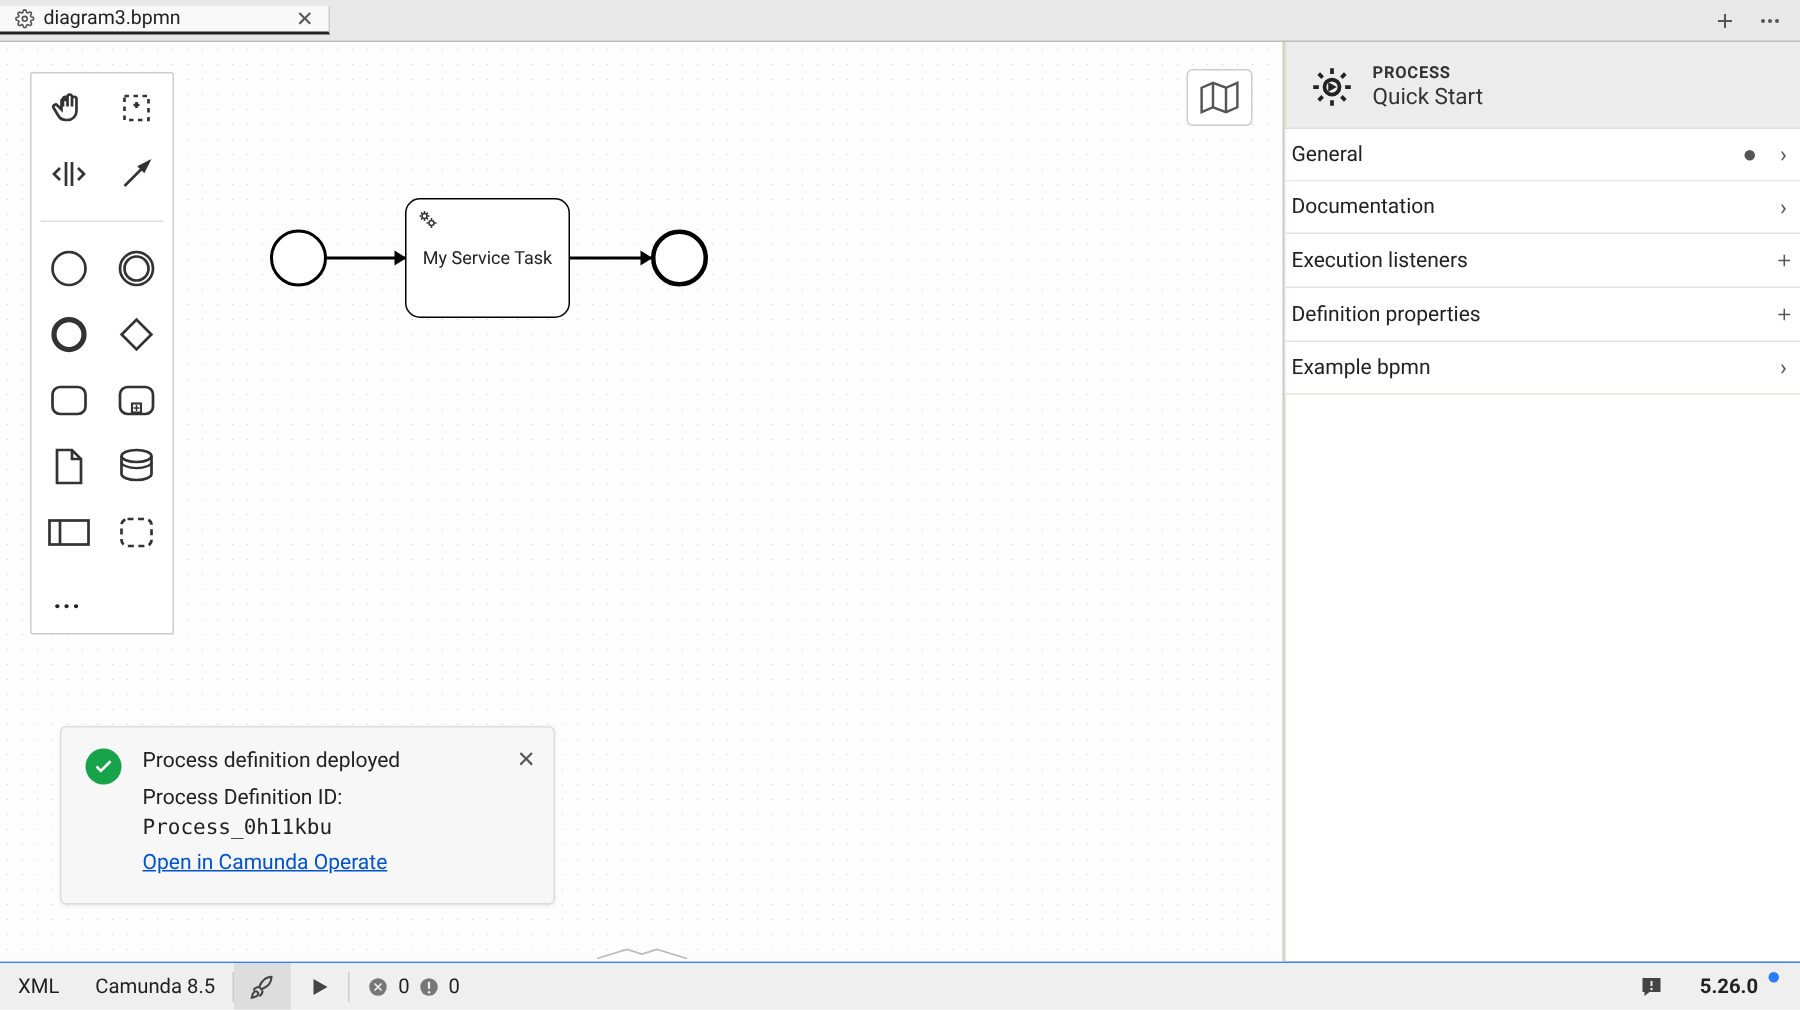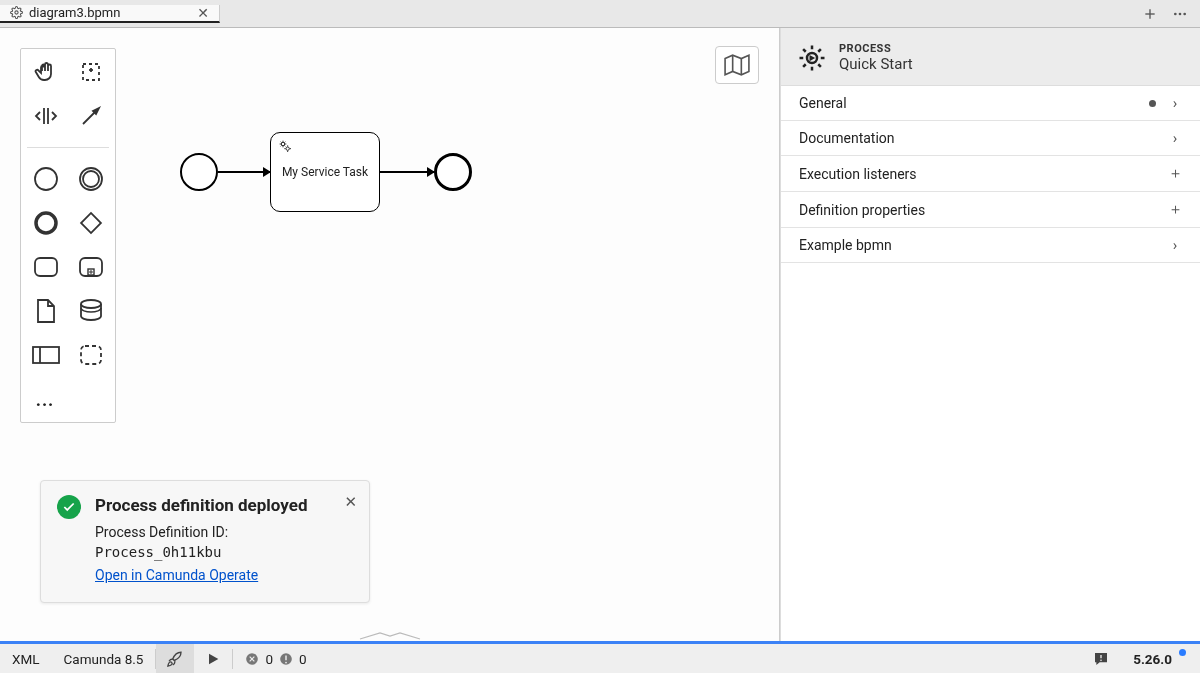--- a/index.html
+++ b/index.html
@@ -30,40 +30,40 @@
   .flow1::after { content: ''; position: absolute; right: -1px; top: -4px; border-left: 8px solid #000; border-top: 5px solid transparent; border-bottom: 5px solid transparent; }
   .task { position: absolute; top: -21px; left: 90px; width: 110px; height: 80px; background: #fff; border: 1.5px solid #000; border-radius: 10px; display: flex; align-items: center; justify-content: center; text-align: center; font-size: 12px; padding: 4px; line-height: 1.25; }
   .task .task-icon { position: absolute; top: 5px; left: 6px; }
   .flow2 { position: absolute; top: 18px; left: 200px; width: 54px; height: 2px; background: #000; }
   .flow2::after { content: ''; position: absolute; right: -1px; top: -4px; border-left: 8px solid #000; border-top: 5px solid transparent; border-bottom: 5px solid transparent; }
   .end-ev { position: absolute; top: 0; left: 254px; width: 38px; height: 38px; border: 3.5px solid #000; border-radius: 50%; background: #fff; }
   
   .toast { position: absolute; bottom: 38px; left: 40px; width: 330px; background: #f7f7f7; border: 1px solid #ddd; border-radius: 4px; padding: 14px 16px 16px 54px; box-shadow: 0 1px 3px rgba(0,0,0,0.08); font-size: 14px; }
   .toast .t-check { position: absolute; top: 14px; left: 16px; width: 24px; height: 24px; background: #16a34a; border-radius: 50%; display: flex; align-items: center; justify-content: center; color: #fff; }
   .toast .t-close { position: absolute; top: 12px; right: 12px; color: #555; cursor: pointer; font-size: 15px; }
-  .toast .t-title { font-weight: 700; margin-bottom: 8px; font-size: 17px; }
+  .toast .t-title { font-weight: 400; margin-bottom: 8px; font-size: 14px; }
   .toast .t-line { font-size: 14px; line-height: 1.4; }
   .toast .t-code { font-family: ui-monospace, Menlo, Consolas, monospace; }
   .toast a { color: #0052cc; text-decoration: underline; }
   
   .handle { position: absolute; bottom: 2px; left: 50%; transform: translateX(-50%); width: 60px; height: 8px; }
   
-  .panel { width: 420px; background: #eab308; display: flex; flex-direction: column; border-left: 1px solid #ddd; }
+  .panel { width: 344px; background: #eab308; display: flex; flex-direction: column; border-left: 1px solid #ddd; }
   .panel-header { display: flex; align-items: center; gap: 12px; padding: 14px 16px 12px; background: #ececec; border-bottom: 1px solid #ddd; }
   .panel-header svg { width: 30px; height: 30px; }
   .ph-type { font-size: 11px; font-weight: 700; letter-spacing: 0.5px; color: #333; }
   .ph-name { font-size: 15px; color: #333; }
   .panel-rows { background: #fff; }
-  .prow { display: flex; align-items: center; justify-content: space-between; padding: 8px 18px; border-bottom: 1px solid #e3e3e3; background: #fff; cursor: pointer; font-size: 14px; }
+  .prow { display: flex; align-items: center; justify-content: space-between; padding: 8px 4px; border-bottom: 1px solid #e3e3e3; background: #fff; cursor: pointer; font-size: 14px; }
   .prow .r-right { display: flex; align-items: center; gap: 12px; color: #555; }
   .dot { width: 7px; height: 7px; background: #555; border-radius: 50%; display: inline-block; }
   .chevron, .plus { font-size: 15px; color: #555; width: 14px; text-align: center; }
   .panel-body { flex: 1; background: #fff; }
   
-  .statusbar { height: 32px; background: #efefef; border-top: 3px solid #3b82f6; display: flex; align-items: center; font-size: 13.5px; text-align: right; }
+  .statusbar { height: 32px; background: #efefef; border-top: 1px solid #3b82f6; display: flex; align-items: center; font-size: 13.5px; text-align: right; }
   .sb-item { padding: 0 12px; height: 100%; display: flex; align-items: center; gap: 6px; cursor: pointer; }
   .sb-divider { width: 1px; height: 20px; background: #ccc; }
   .sb-rocket { background: #ddd; width: 38px; justify-content: center; }
   .sb-right { margin-left: auto; display: flex; align-items: center; }
   .sb-ver { padding-right: 14px; font-weight: bold; }
   .bluedot { width: 7px; height: 7px; background: #2a7cff; border-radius: 50%; display: inline-block; margin-left: 1px; position: relative; top: -6px; }
   
   svg { overflow: visible; }
 </style>
 </head>

